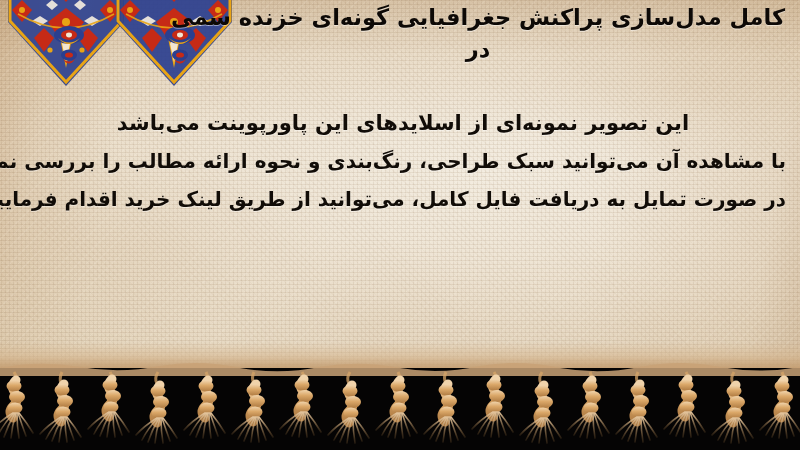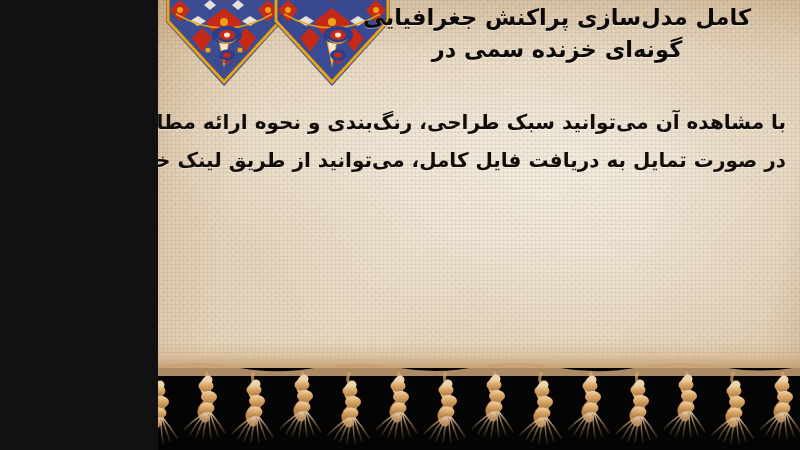--- a/index.html
+++ b/index.html
@@ -1,20 +1,20 @@
 <!DOCTYPE html>
 <html lang="fa" dir="rtl"><head>
 <meta charset="utf-8">
 <title>Slide</title>
 <style>
   html,body{margin:0;padding:0;background:#111;}
   *{box-sizing:border-box;}
   #slide{
     position:relative;
-    width:642px;height:450px;
+    width:800px;height:450px;
     overflow:hidden;
     font-family:"DejaVu Sans", sans-serif;
     background:#e6d8c3;
   }
 
   
   .bg-base{
     position:absolute;inset:0;
     background:
       radial-gradient(120% 80% at 62% 38%, #f3ece0 0%, #ece1cf 38%, #e2d2b8 72%, #d9c7aa 100%);
@@ -232,20 +232,21 @@
         <path d="M11 35 Q17 44 23 35 Q17 40 11 35z" fill="#c62a16"></path>
       </svg>
     </span>
   </div>
 
   <div class="title">
     <span>کامل مدل‌سازی پراکنش جغرافیایی گونه‌ای خزنده سمی در</span><br>
   </div>
 
   <div class="body">
+    <span class="ln l1">این تصویر نمونه‌ای از اسلایدهای این پاورپوینت می‌باشد</span>
     <span class="ln l2">با مشاهده آن می‌توانید سبک طراحی، رنگ‌بندی و نحوه ارائه مطالب را بررسی نمایید</span>
     <span class="ln l3">در صورت تمایل به دریافت فایل کامل، می‌توانید از طریق لینک خرید اقدام فرمایید</span>
   </div>
 
   <div class="band-edge"></div>
   <div class="bottom-band"></div>
 
   <div class="fringe">
     <svg width="800" height="108" viewBox="0 0 800 108" aria-hidden="true">
       <defs>

